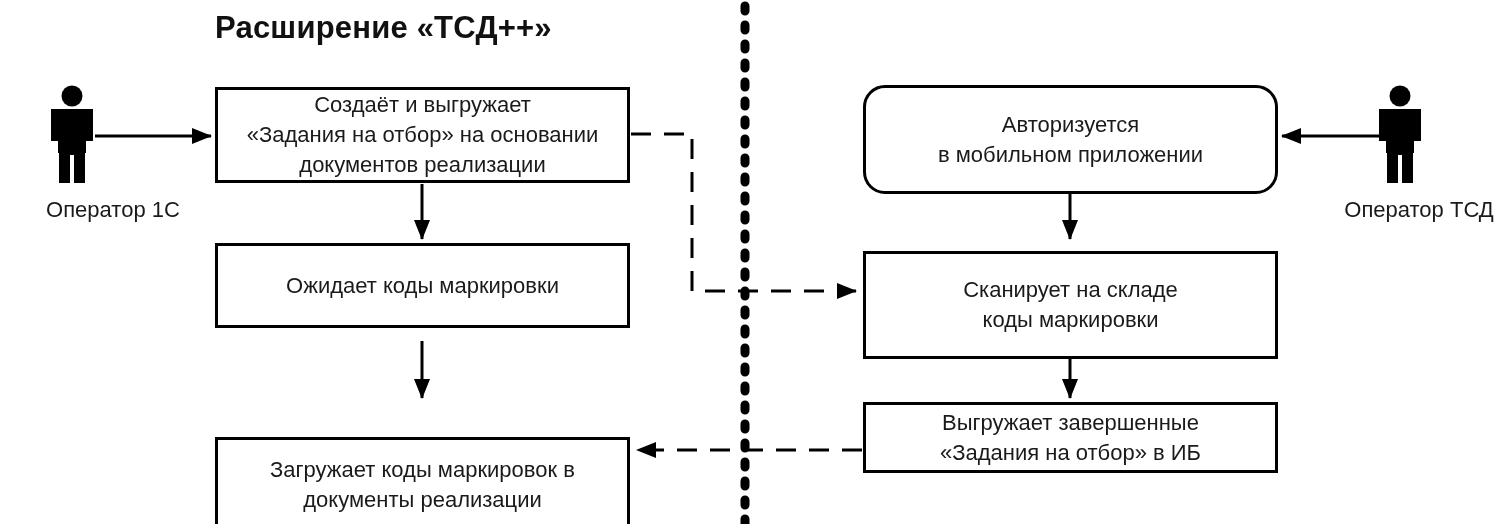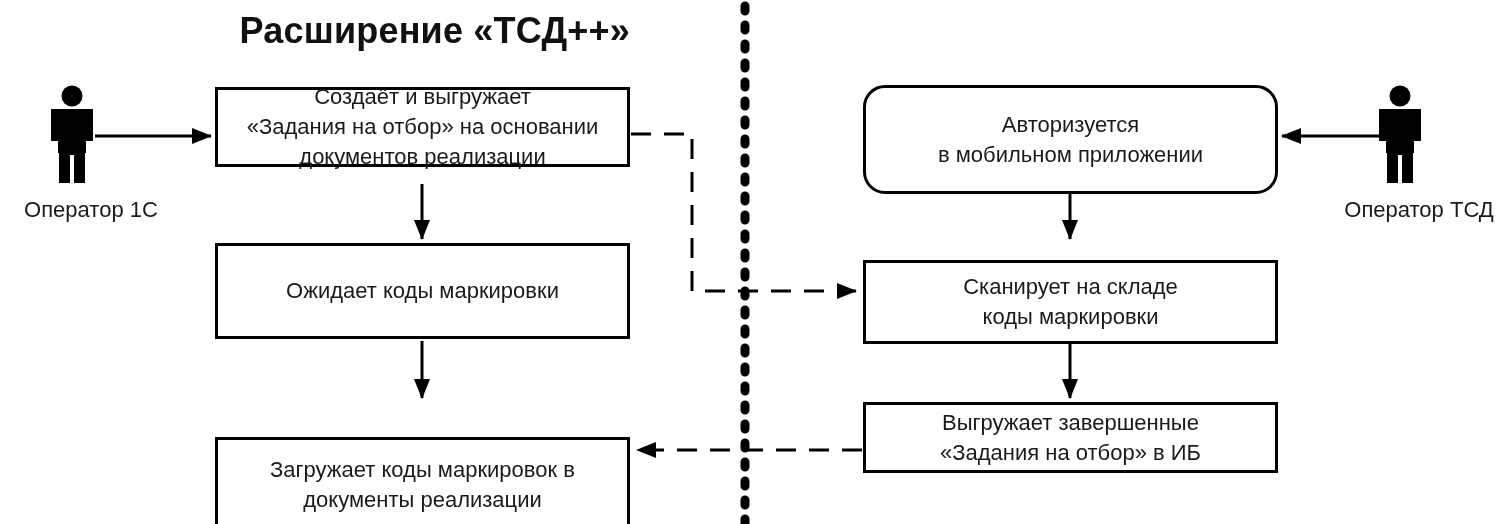--- a/index.html
+++ b/index.html
@@ -4,43 +4,43 @@
 <style>
   html,body{margin:0;padding:0;background:#fff;}
   #stage{
     position:relative;width:1505px;height:524px;background:#fff;
     font-family:"Liberation Sans","DejaVu Sans",sans-serif;
     color:#1a1a1a;overflow:hidden;
   }
   #wires{position:absolute;left:0;top:0;width:1505px;height:524px;}
   .lane-title{
     position:absolute;top:10px;width:415px;
-    font-size:36px;font-weight:bold;text-align:right;color:#111;
+    font-size:31px;font-weight:bold;text-align:left;color:#111;
     letter-spacing:0.2px;
   }
   .lane-title.left{left:215px;}
   .lane-title.right{left:863px;}
   .step-box{
     position:absolute;width:415px;box-sizing:border-box;
     border:3px solid #000;background:#fff;
     display:flex;align-items:center;justify-content:center;
     text-align:center;font-size:22px;line-height:30px;
     white-space:pre-line;color:#1a1a1a;
   }
-  .l1{left:215px;top:87px;height:80px;}
-  .l2{left:215px;top:243px;height:96px;}
+  .l1{left:215px;top:87px;height:96px;}
+  .l2{left:215px;top:243px;height:85px;}
   .l3{left:215px;top:402px;height:96px;margin-top:35px;}
   .r1{left:863px;top:85px;height:109px;border-radius:22px;}
-  .r2{left:863px;top:260px;height:84px;}
+  .r2{left:863px;top:251px;height:108px;}
   .r3{left:863px;top:402px;height:71px;}
   .actor-label{
     position:absolute;top:197px;width:182px;text-align:center;
     font-size:22px;color:#1a1a1a;white-space:nowrap;
   }
-  .actor-label.left{left:0px;}
+  .actor-label.left{left:0px;padding-left:22px;}
   .actor-label.right{left:1328px;}
 </style>
 </head>
 <body>
 
 <div id="stage">
 
   <svg id="wires" viewBox="0 0 1505 524" xmlns="http://www.w3.org/2000/svg">
     <defs>
       <marker id="arrow" markerUnits="userSpaceOnUse" markerWidth="22" markerHeight="18" refX="19" refY="8" orient="auto">

